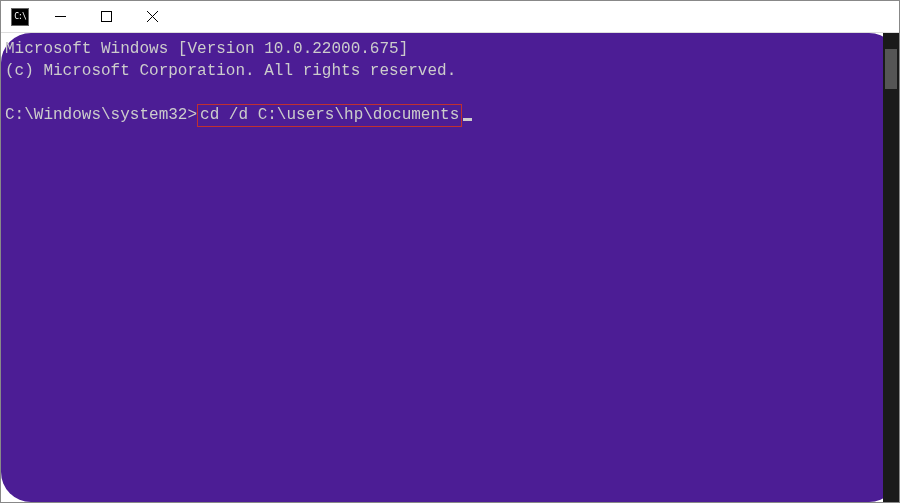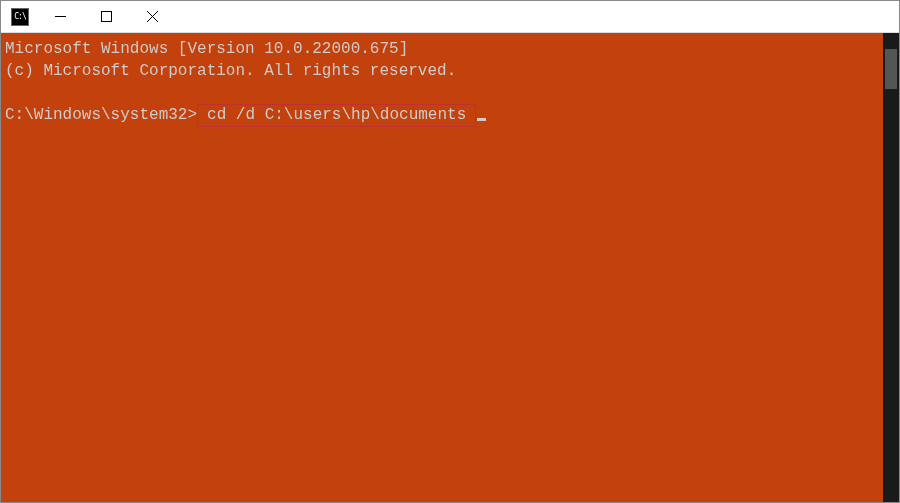--- a/index.html
+++ b/index.html
@@ -62,23 +62,24 @@
       justify-content: center;
       font-size: 12px;
       color: #000;
     }
     .window-control svg {
       width: 11px;
       height: 11px;
     }
     .terminal-wrap {
       flex: 1;
-      background: #c2410c;
+      background: #4c1d95;
       position: relative;
       display: flex;
+      border-radius: 30px;
     }
     .terminal {
       flex: 1;
       padding: 6px 4px;
       color: #ccc;
       font-family: Consolas, "Courier New", monospace;
       font-size: 16px;
       line-height: 1.35;
       white-space: pre-wrap;
     }
@@ -93,21 +94,21 @@
       left: 2px;
       right: 2px;
       height: 40px;
       background: #555;
     }
     .prompt-line {
       display: block;
     }
     .cmd-highlight {
       border: 1px solid #c03030;
-      padding: 0 9px;
+      padding: 0 2px;
       display: inline-block;
     }
     .cursor {
       display: inline-block;
       width: 9px;
       height: 3px;
       background: #ccc;
       vertical-align: -2px;
       margin-left: 1px;
     }

